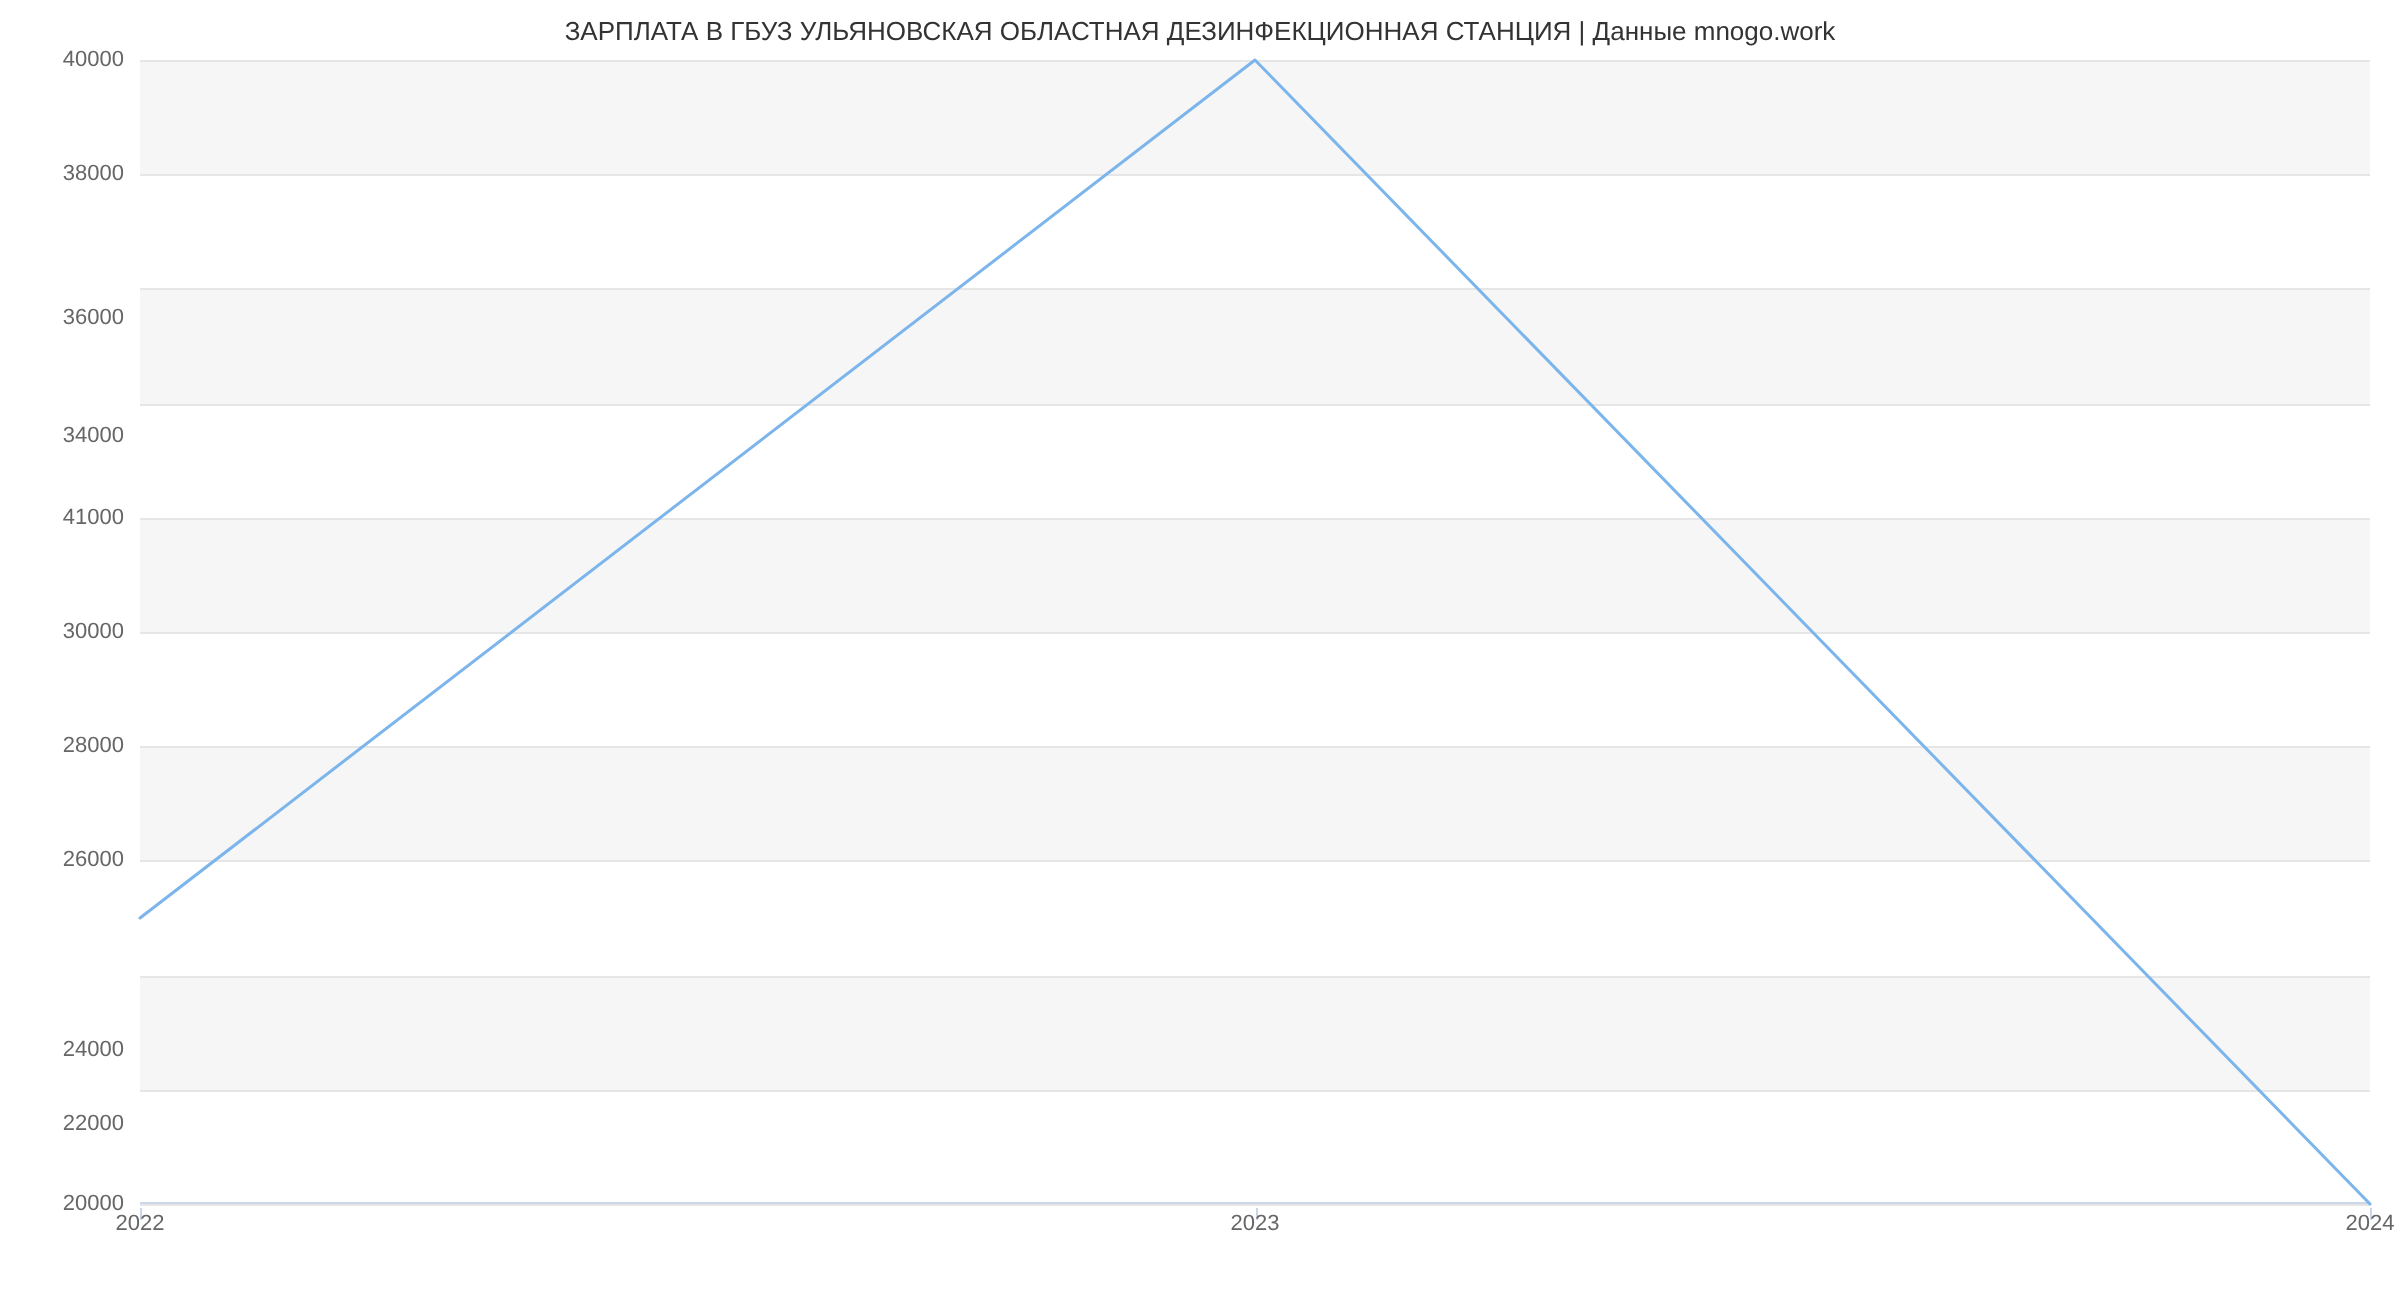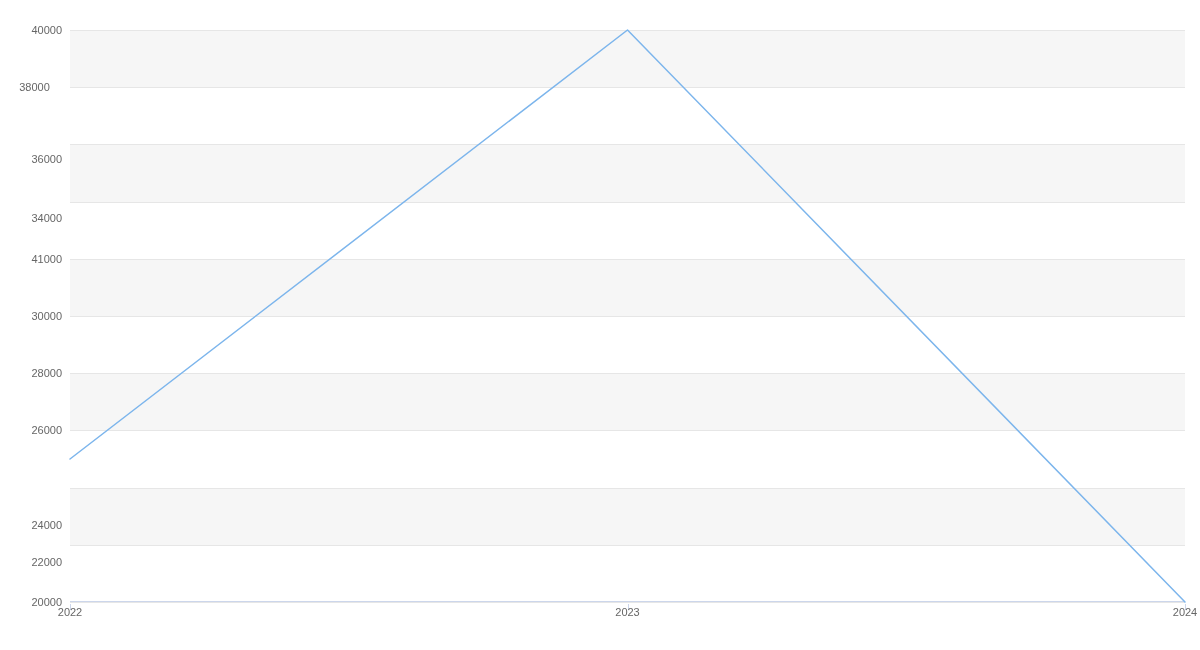--- a/index.html
+++ b/index.html
@@ -89,20 +89,21 @@
     stroke: #7cb5ec;
     stroke-width: 1.5;
     stroke-linejoin: round;
     stroke-linecap: round;
   }
 </style>
 </head>
 <body>
 
 <div class="chart-wrap">
+  <div class="title">ЗАРПЛАТА В ГБУЗ УЛЬЯНОВСКАЯ ОБЛАСТНАЯ ДЕЗИНФЕКЦИОННАЯ СТАНЦИЯ | Данные mnogo.work</div>
 
   <div class="plot" id="plot">
       <div class="band" style="top: 0px; height: 57.2px;"></div>
       <div class="band" style="top: 114.4px; height: 57.2px;"></div>
       <div class="band" style="top: 228.8px; height: 57.2px;"></div>
       <div class="band" style="top: 343.2px; height: 57.2px;"></div>
       <div class="band" style="top: 457.6px; height: 57.2px;"></div>
     <div class="axis-line" style="left:0;bottom:0;width:100%;height:1px;"></div>
 
   <div class="gridline" style="top: 572px;"></div>
@@ -125,18 +126,18 @@
     </div>
 <div class="ylabel" style="top: 602px;">20000</div>
     <div class="ylabel" style="top: 544.8px; margin-top: 17px;">22000</div>
     <div class="ylabel" style="top: 487.6px; margin-top: 37px;">24000</div>
     <div class="ylabel" style="top: 430.4px;">26000</div>
     <div class="ylabel" style="top: 373.2px;">28000</div>
     <div class="ylabel" style="top: 316px;">30000</div>
     <div class="ylabel" style="top: 258.8px;">41000</div>
     <div class="ylabel" style="top: 218px;">34000</div>
     <div class="ylabel" style="top: 159px; text-align: right;">36000</div>
-    <div class="ylabel" style="top: 87.2px; text-align: center;">38000</div>
+    <div class="ylabel" style="top: 87.2px;">38000</div>
     <div class="ylabel" style="top: 30px;">40000</div>
     <div class="xlabel" style="left: 70px;">2022</div>
     <div class="xlabel" style="left: 627.5px;">2023</div>
     <div class="xlabel" style="left: 1185px;">2024</div>
   </div>
 
 </body></html>

